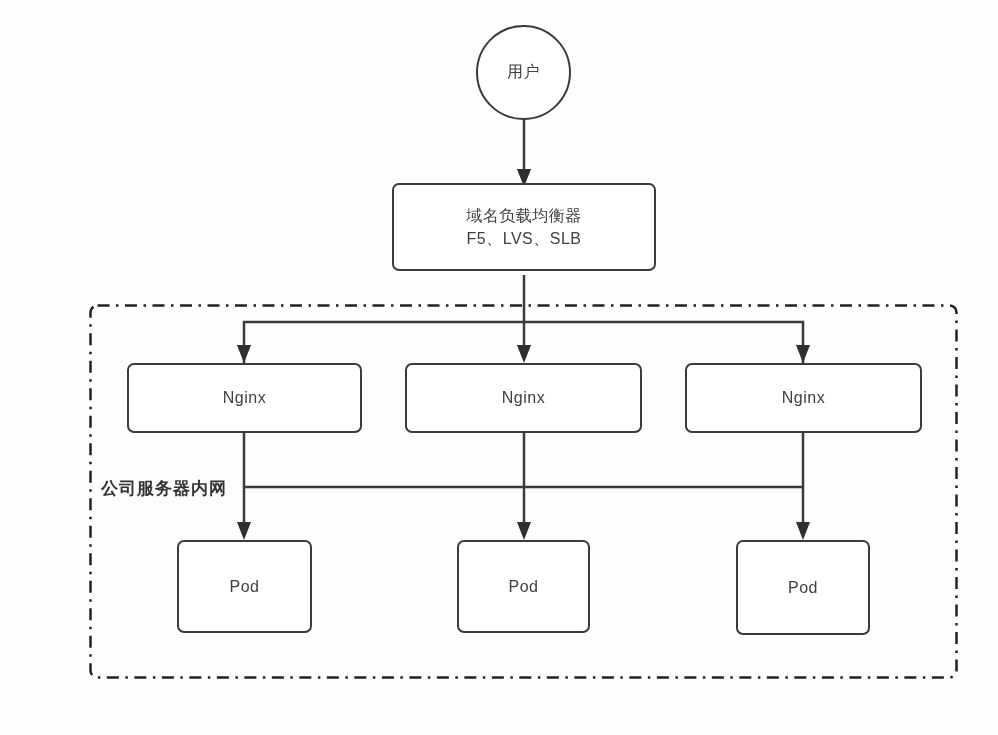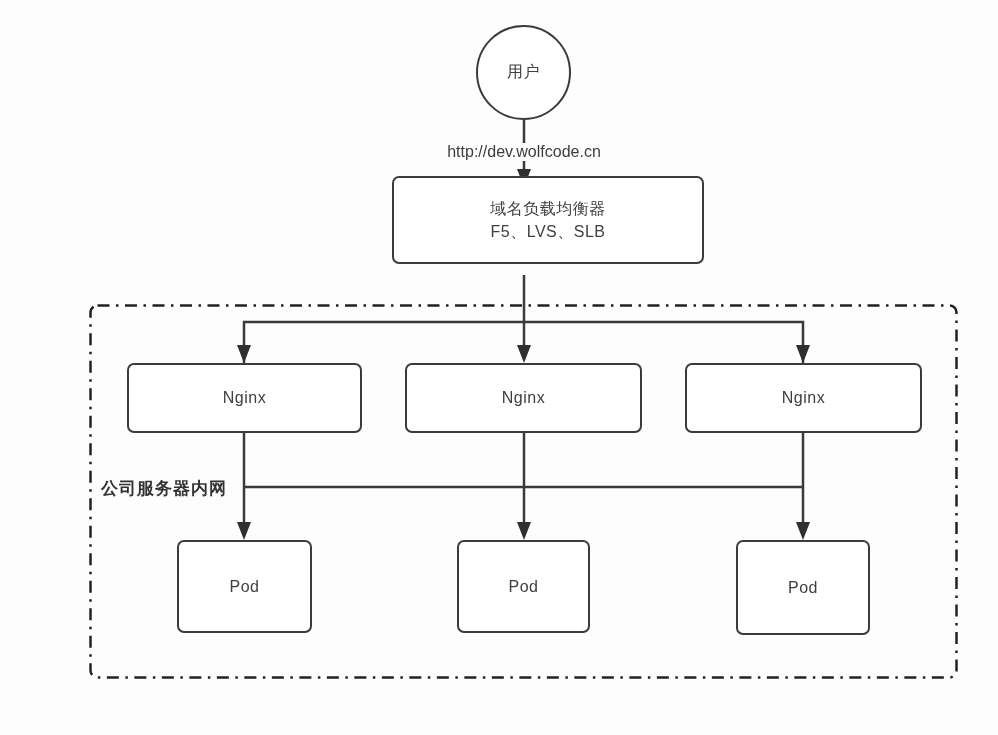--- a/index.html
+++ b/index.html
@@ -29,21 +29,21 @@
     border-radius: 7px;
     color: #404040;
     font-size: 16px;
     letter-spacing: 0.5px;
     text-align: center;
   }
   .node-circle {
     border-radius: 50%;
   }
   .node-user   { left: 459px; top: 25px;  width: 95px;  height: 95px; }
-  .node-lb     { left: 375px; top: 176px; width: 312px; height: 88px; line-height: 23px; }
+  .node-lb     { left: 375px; top: 183px; width: 264px; height: 88px; line-height: 23px; }
   .node-nginx1 { left: 110px; top: 363px; width: 235px; height: 70px; }
   .node-nginx2 { left: 388px; top: 363px; width: 237px; height: 70px; }
   .node-nginx3 { left: 668px; top: 363px; width: 237px; height: 70px; }
   .node-pod1   { left: 160px; top: 540px; width: 135px; height: 93px; }
   .node-pod2   { left: 440px; top: 540px; width: 133px; height: 93px; }
   .node-pod3   { left: 719px; top: 540px; width: 134px; height: 95px; }
   .url-label {
     position: absolute;
     left: 507px; top: 143px;
     transform: translateX(-50%);
@@ -92,21 +92,20 @@
 
     <polygon points="220,522 234,522 227,540" fill="#2f2f2f"></polygon>
     <polygon points="500,522 514,522 507,540" fill="#2f2f2f"></polygon>
     <polygon points="779,522 793,522 786,540" fill="#2f2f2f"></polygon>
   </svg>
 
   <div class="node node-circle node-user">
     <span>用户</span>
   </div>
 
-  <div class="url-label">http://dev.wolfcode.cn</div>
 
   <div class="node node-lb">
     <span>域名负载均衡器</span>
     <span>F5、LVS、SLB</span>
   </div>
 
   <div class="intranet-label">公司服务器内网</div>
 
   <div class="node node-nginx1">
     <span>Nginx</span>

